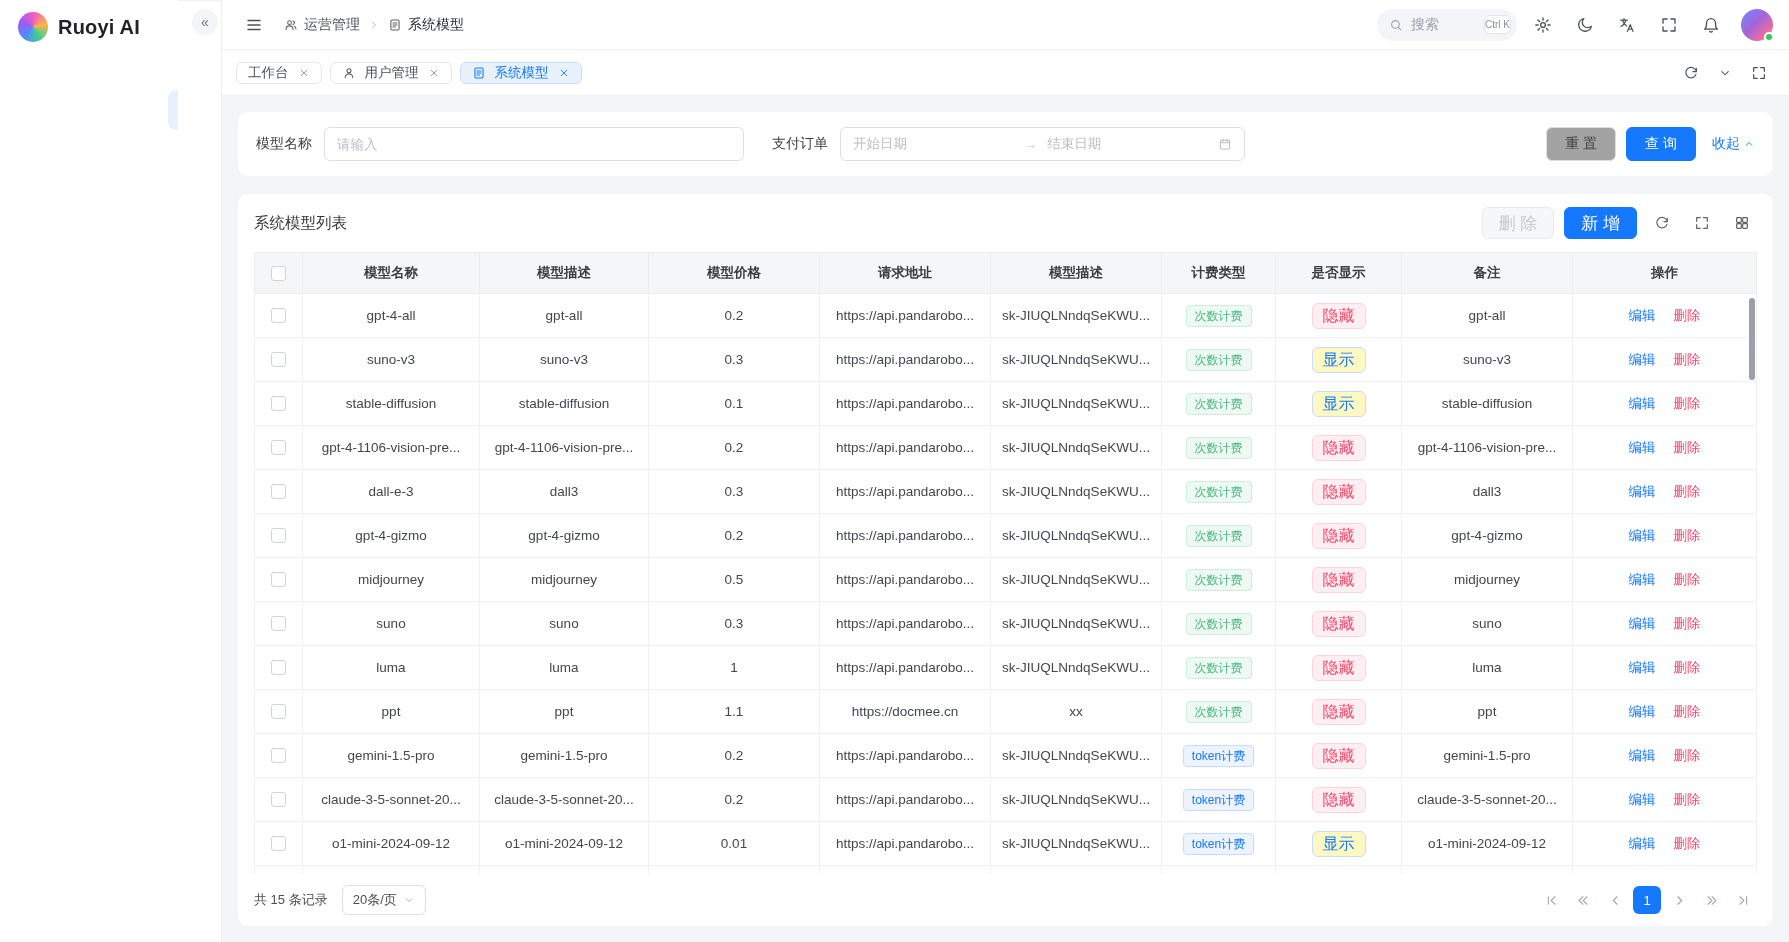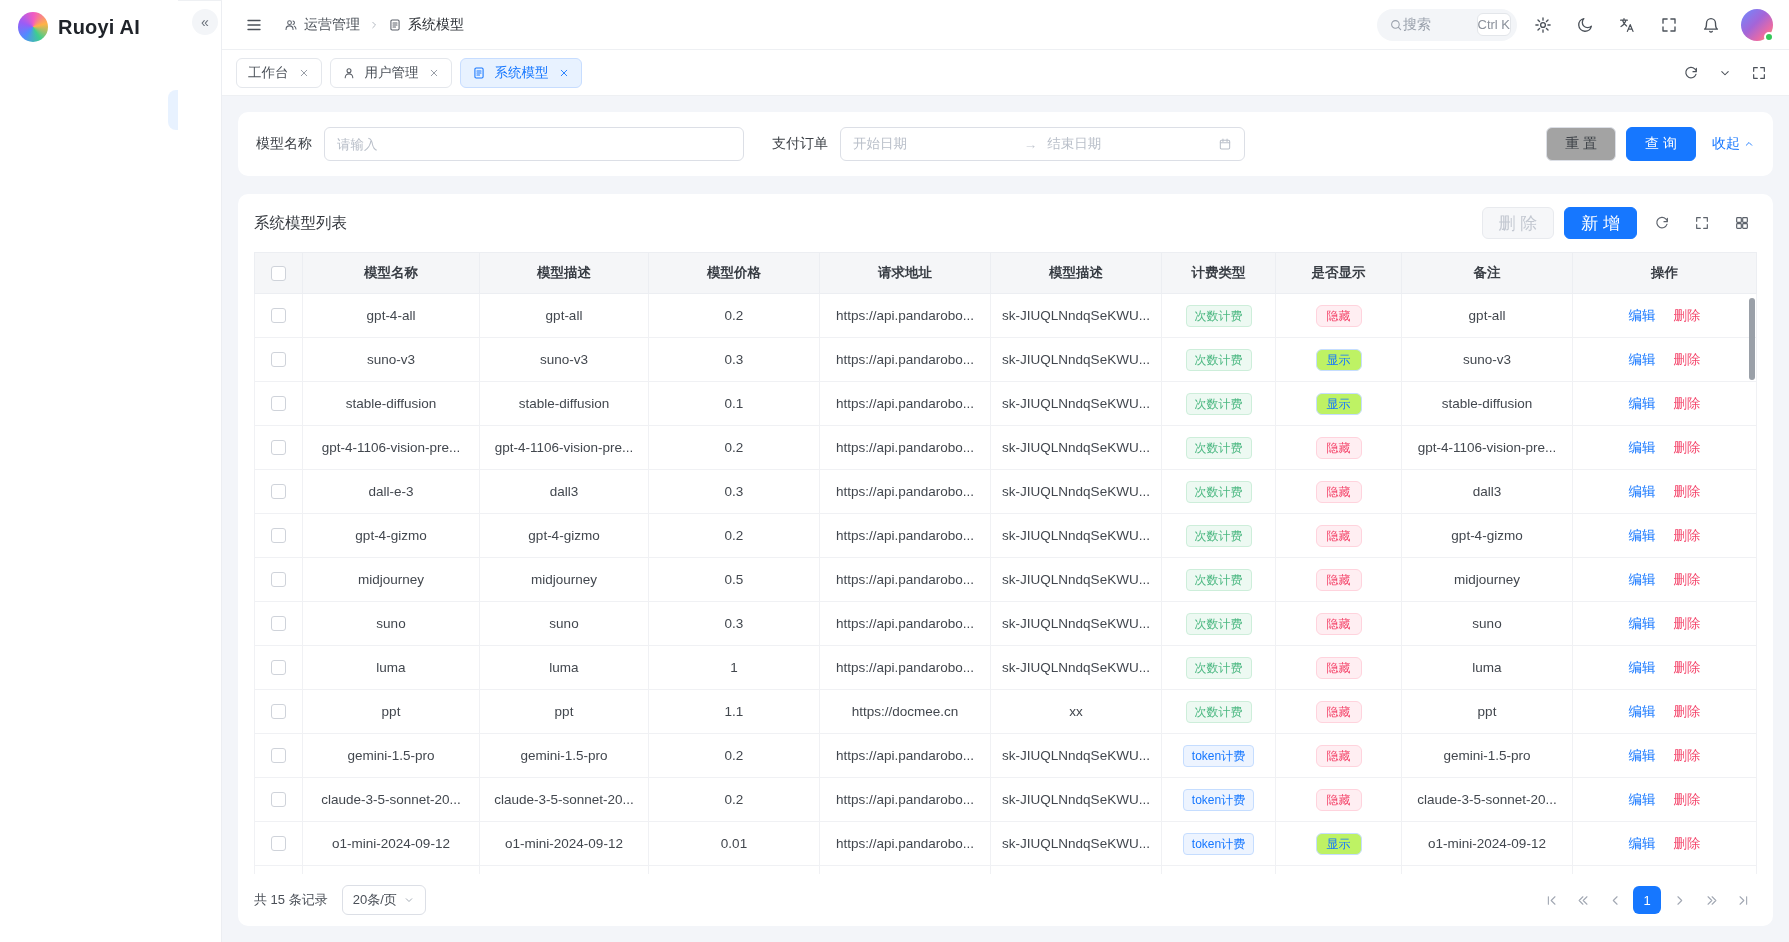--- a/index.html
+++ b/index.html
@@ -44,33 +44,33 @@
     align-items:center; padding:0 16px; gap:14px; flex:none; }
   .icon-btn { width:32px; height:32px; display:flex; align-items:center; justify-content:center;
     color:#4b5159; cursor:pointer; border-radius:6px; background:none; border:none; }
   .breadcrumb { display:flex; align-items:center; gap:8px; font-size:14px; color:#4b5159; }
   .crumb { display:flex; align-items:center; gap:6px; cursor:pointer; }
   .crumb svg { color:#5a606a; }
   .crumb.current { color:#2c3036; }
   .bc-sep { color:#aab0b9; }
   .header-right { margin-left:auto; display:flex; align-items:center; gap:10px; }
   .search-pill { height:32px; background:#f3f5f8; border-radius:999px; display:flex; align-items:center;
-    gap:0; padding:0 6px 0 12px; color:#9aa1ac; cursor:pointer; min-width:140px; }
-  .search-pill .kbd { background:#fff; border:1px solid #e3e6ea; border-radius:6px; font-size:13px;
+    gap:8px; padding:0 6px 0 12px; color:#9aa1ac; cursor:pointer; min-width:140px; }
+  .search-pill .kbd { background:#fff; border:1px solid #e3e6ea; border-radius:6px; font-size:10px;
     color:#8b919b; padding:3px 0; }
   .avatar-wrap { position:relative; width:32px; height:32px; margin-left:4px; cursor:pointer; }
   .avatar { width:32px; height:32px; border-radius:50%;
     background:linear-gradient(135deg,#6e8bff 0%,#a465d8 45%,#e86aa6 75%,#f2a65a 100%); }
   .online-dot { position:absolute; right:-1px; bottom:-1px; width:10px; height:10px; border-radius:50%;
     background:#34c759; border:2px solid #fff; }
 
   
   .tabbar { height:46px; background:#fff; border-bottom:1px solid #eef0f3; display:flex;
     align-items:center; padding:0 14px; gap:8px; flex:none; }
-  .tab { height:30px; display:flex; align-items:center; gap:9px; padding:0 11px; border:1px solid #e4e7ec;
+  .tab { height:22px; display:flex; align-items:center; gap:9px; padding:0 11px; border:1px solid #e4e7ec;
     border-radius:6px; background:#fff; font-size:13.5px; color:#4b5159; cursor:pointer;justify-content:flex-end; }
   .tab svg { color:#565b63; }
   .tab .x { color:#8d939d; }
   .tab.active { background:#e8f2ff; border-color:#c7ddff; color:#1677ff; }
   .tab.active svg, .tab.active .x { color:#1677ff; }
   .tabbar-right { margin-left:auto; display:flex; align-items:center; gap:2px; color:#5a606a; }
 
   
   .content { flex:1; overflow:hidden; padding:16px; display:flex; flex-direction:column; min-height:0;justify-content:space-between; }
 
@@ -110,24 +110,24 @@
   th { height:41px; background:#f5f6f8; font-weight:700; font-size:13.5px; color:#383d44;
     border:1px solid #eceef2; text-align:center; padding:0 8px; }
   td { height:44px; font-size:13.5px; color:#42474e; border:1px solid #f0f1f4; text-align:center;
     padding:0 8px; overflow:hidden; white-space:nowrap; text-overflow:ellipsis; background:#fff; }
   .checkbox { width:15px; height:15px; border:1px solid #cfd3da; border-radius:3px; background:#fff;
     display:inline-block; vertical-align:middle; cursor:pointer; }
   .badge { display:inline-block; font-size:12px; line-height:1; padding:4px 8px; border-radius:4px;
     border:1px solid transparent; }
   .badge-green { color:#4cb882; background:#edf9f2; border-color:#cdeeda; }
   .badge-blue  { color:#1677ff; background:#edf4ff; border-color:#c5ddff; }
-  .pill { display:inline-block; font-size:12px; line-height:1; padding:4px 10px; border-radius:6px;
+  .pill { display:inline-block; font-size:16px; line-height:1; padding:4px 10px; border-radius:6px;
     border:1px solid transparent; }
   .pill-red  { color:#f4446a; background:#ffeef2; border-color:#ffd3dd; }
-  .pill-blue { color:#1677ff; background:#bef264; border-color:#c5ddff; }
+  .pill-blue { color:#1677ff; background:#fef9c3; border-color:#c5ddff; }
   .ops a { text-decoration:none; font-size:13.5px; cursor:pointer; }
   .op-edit { color:#1677ff; margin-right:14px; }
   .op-del { color:#f4446a; }
   .vscroll-thumb { position:absolute; right:2px; top:46px; width:6px; height:82px; border-radius:3px;
     background:#9aa0a8; cursor:pointer; }
 
   .card-foot { height:52px; display:flex; align-items:center; flex:none; font-size:13px; color:#4a4f57; }
   .size-select { height:30px; border:1px solid #dcdfe6; border-radius:6px; display:flex; align-items:center;
     gap:6px; padding:0 10px; margin-left:14px; cursor:pointer; color:#4a4f57; }
   .size-select svg { color:#9aa1ac; }

